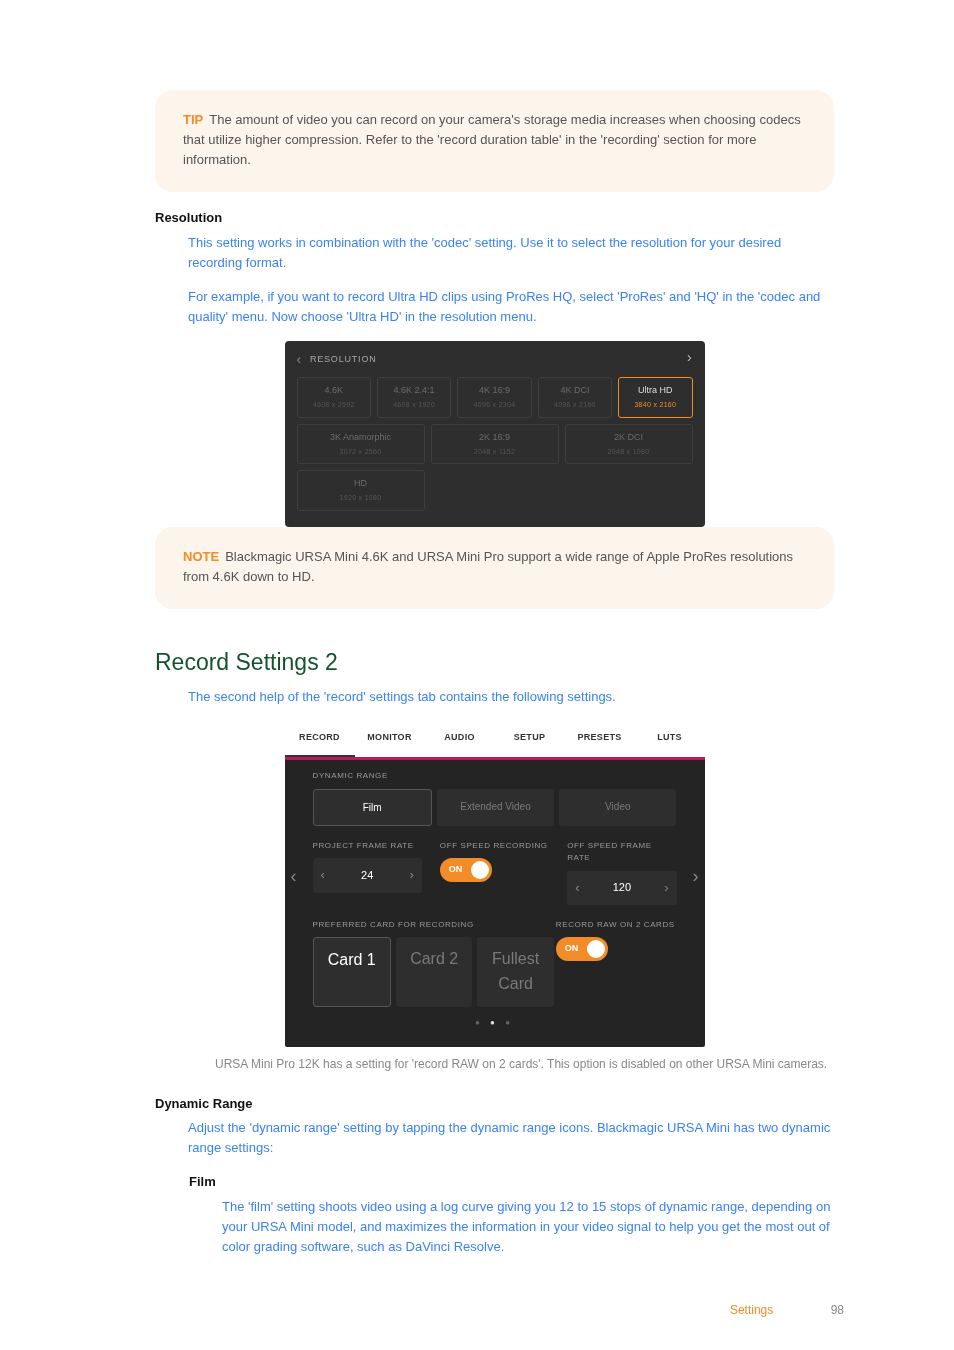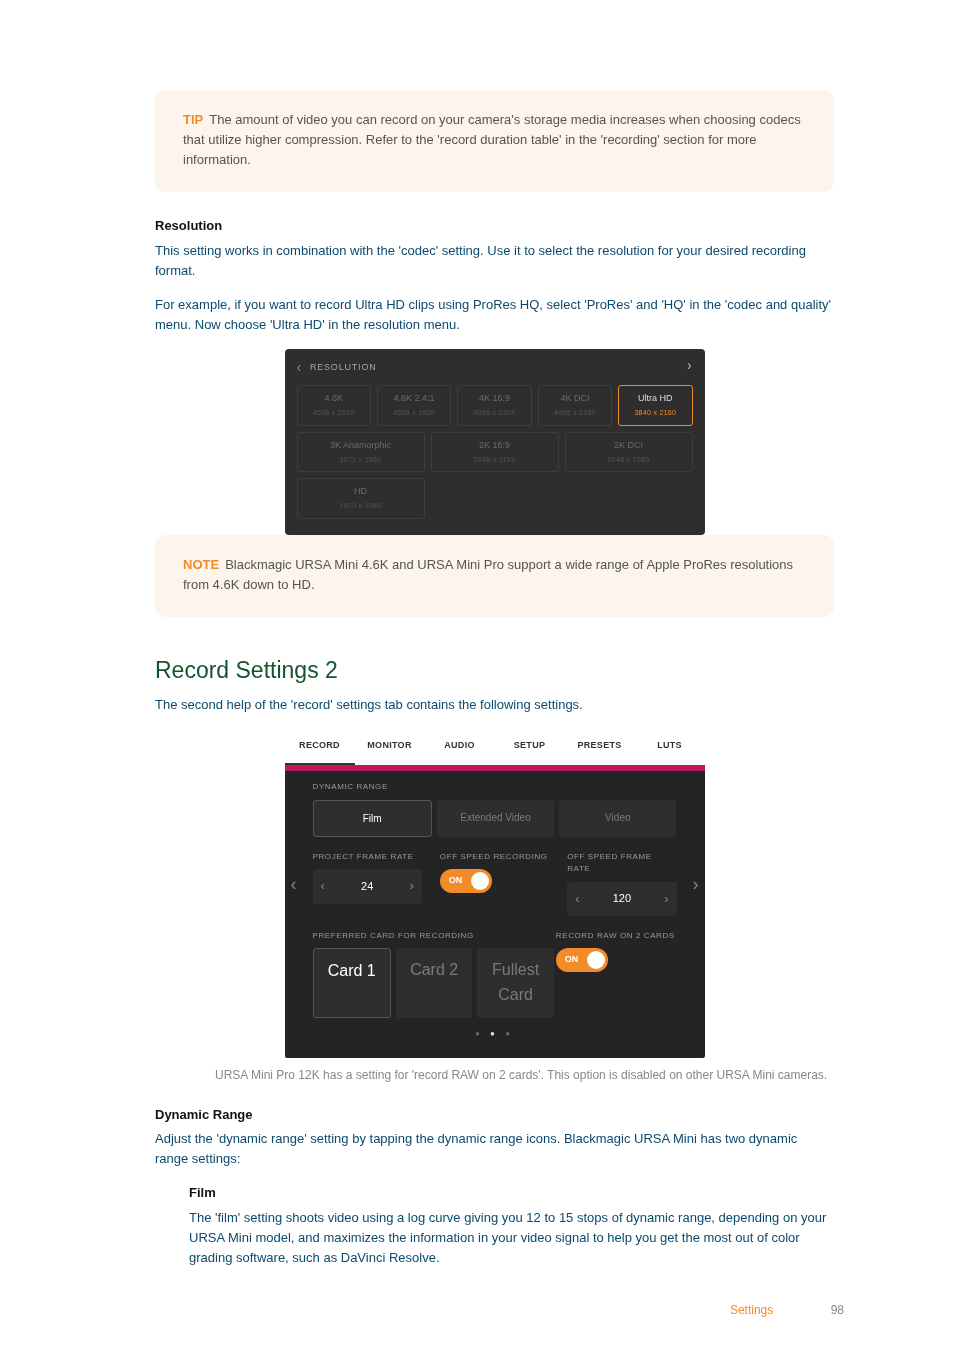--- a/index.html
+++ b/index.html
@@ -11,39 +11,39 @@
     background: #fff;
     width: 954px;
     min-height: 1350px;
     position: relative;
   }
   .page {
     padding: 90px 120px 60px 155px;
   }
   .callout {
     background: #fdf4ec;
-    border-radius: 10px;
+    border-radius: 18px;
     padding: 20px 28px 22px 28px;
-    margin-bottom: 24px;
+    margin-bottom: 16px;
     color: #555;
     font-size: 13px;
   }
   .callout .tag {
     font-weight: bold;
     color: #f28c28;
     margin-right: 6px;
   }
   .callout.note .tag { color: #f28c28; }
   h4.body-heading {
     font-weight: bold;
     font-size: 13px;
     color: #111;
     margin-bottom: 4px;
   }
-  p.body { color: #0c4a6e; margin-bottom: 14px; }
+  p.body { color: #3b82f6; margin-bottom: 14px; margin-left: 33px; }
   p.caption {
     color: #888;
     font-size: 12px;
     margin: 8px 0 20px 60px;
   }
   
   .res-fig {
     width: 420px;
     margin: 14px auto 0 auto;
     background: #2e2e2e;
@@ -94,21 +94,21 @@
     width: 420px;
     margin: 14px auto 0 auto;
     background: #242424;
     border-radius: 2px;
     padding-bottom: 10px;
     position: relative;
   }
   .tabs {
     display: flex;
     background: #fff;
-    border-bottom: 6px solid #be185d;
+    border-bottom: 3px solid #be185d;
   }
   .tabs .tab {
     flex: 1;
     text-align: center;
     font-size: 9px;
     font-weight: bold;
     padding: 10px 0;
     color: #333;
     letter-spacing: 0.3px;
   }

